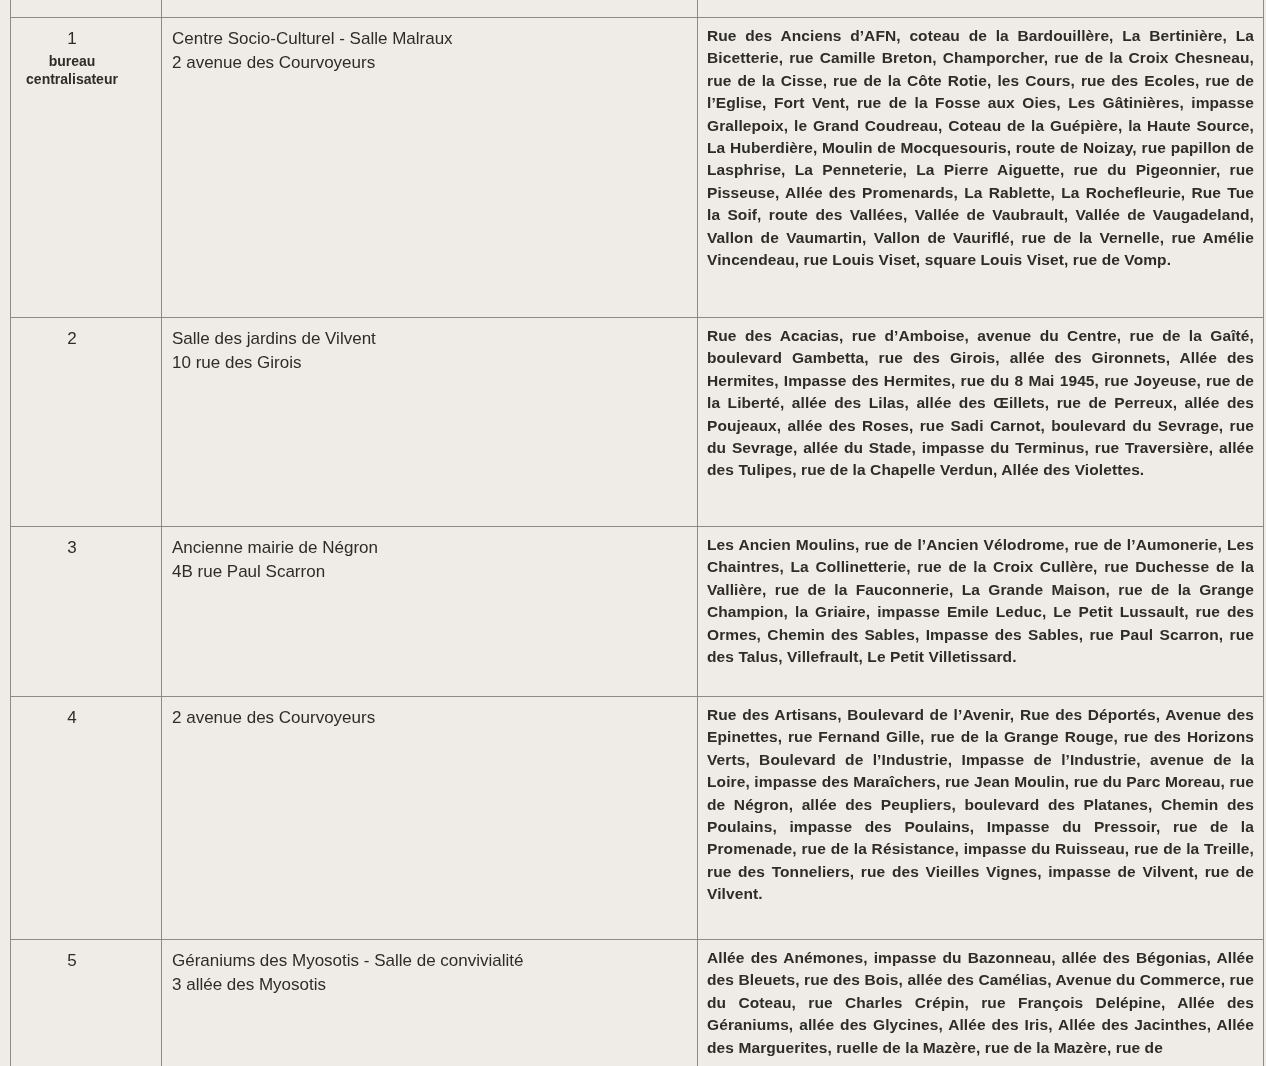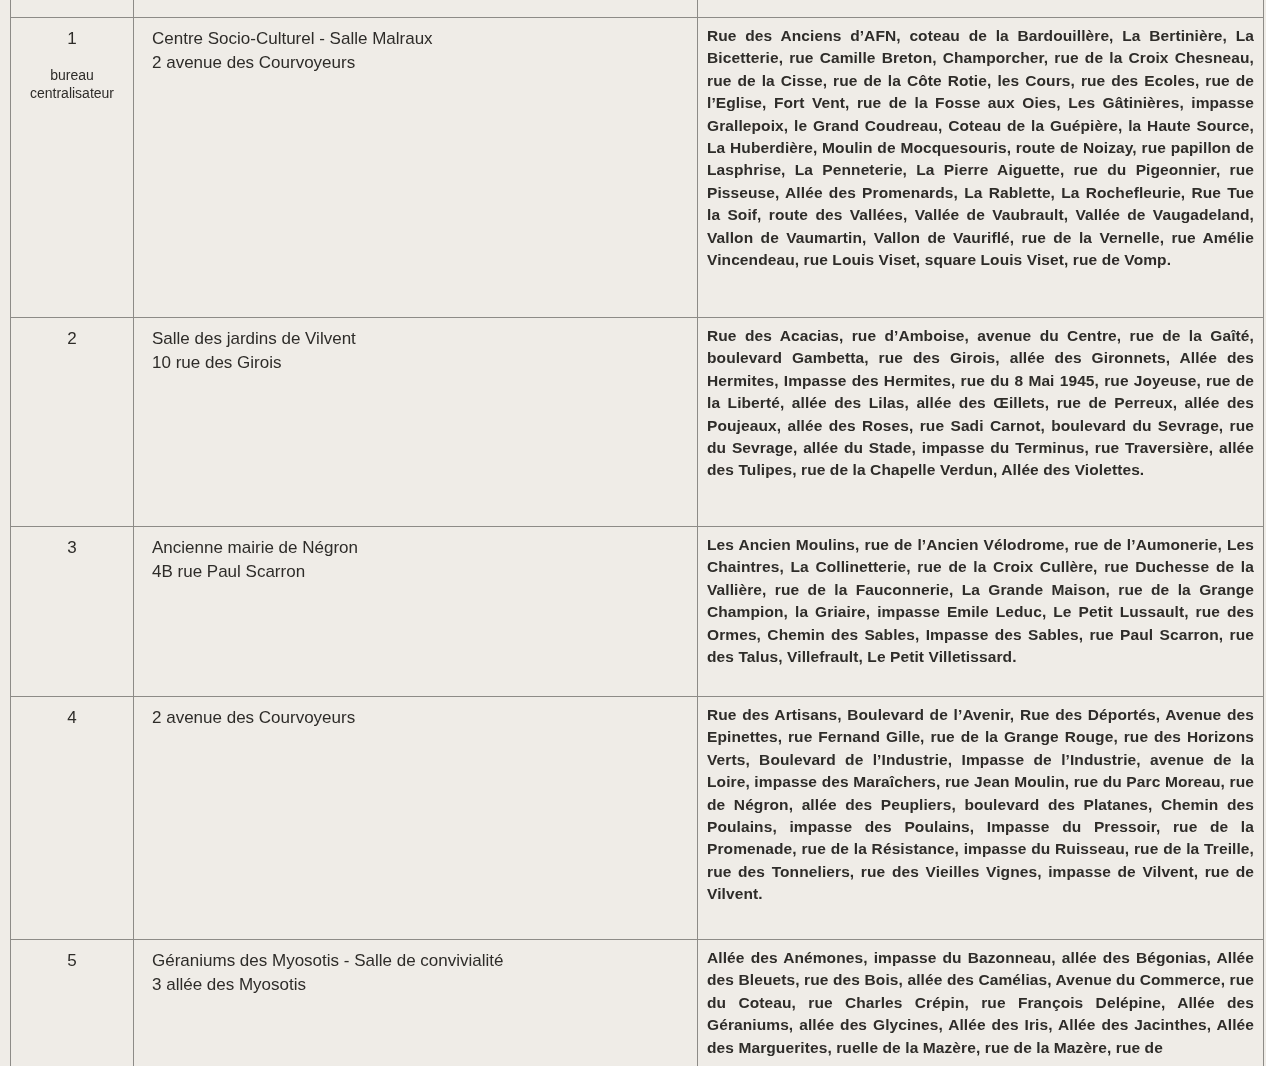--- a/index.html
+++ b/index.html
@@ -37,28 +37,30 @@
   }
   .cell.num {
     text-align: center;
     font-size: 17px;
     line-height: 24px;
     padding-top: 9px;
   }
   .num-note {
     font-size: 14px;
     line-height: 18px;
-    margin-top: 15px;
+    margin-top: 1px;
+    font-weight: bold;
   }
   .cell.place {
     border-left: 1.5px solid #8d8b87;
     font-size: 17px;
     line-height: 24px;
-    padding-left: 18px;
+    padding-left: 10px;
     padding-top: 9px;
+    margin-left: 28px;
   }
   .cell.streets {
     border-left: 1.5px solid #8d8b87;
     font-size: 15.5px;
     line-height: 22.4px;
     text-align: justify;
     letter-spacing: 0.1px;
     padding-top: 7px;
     font-weight: bold;
   }

